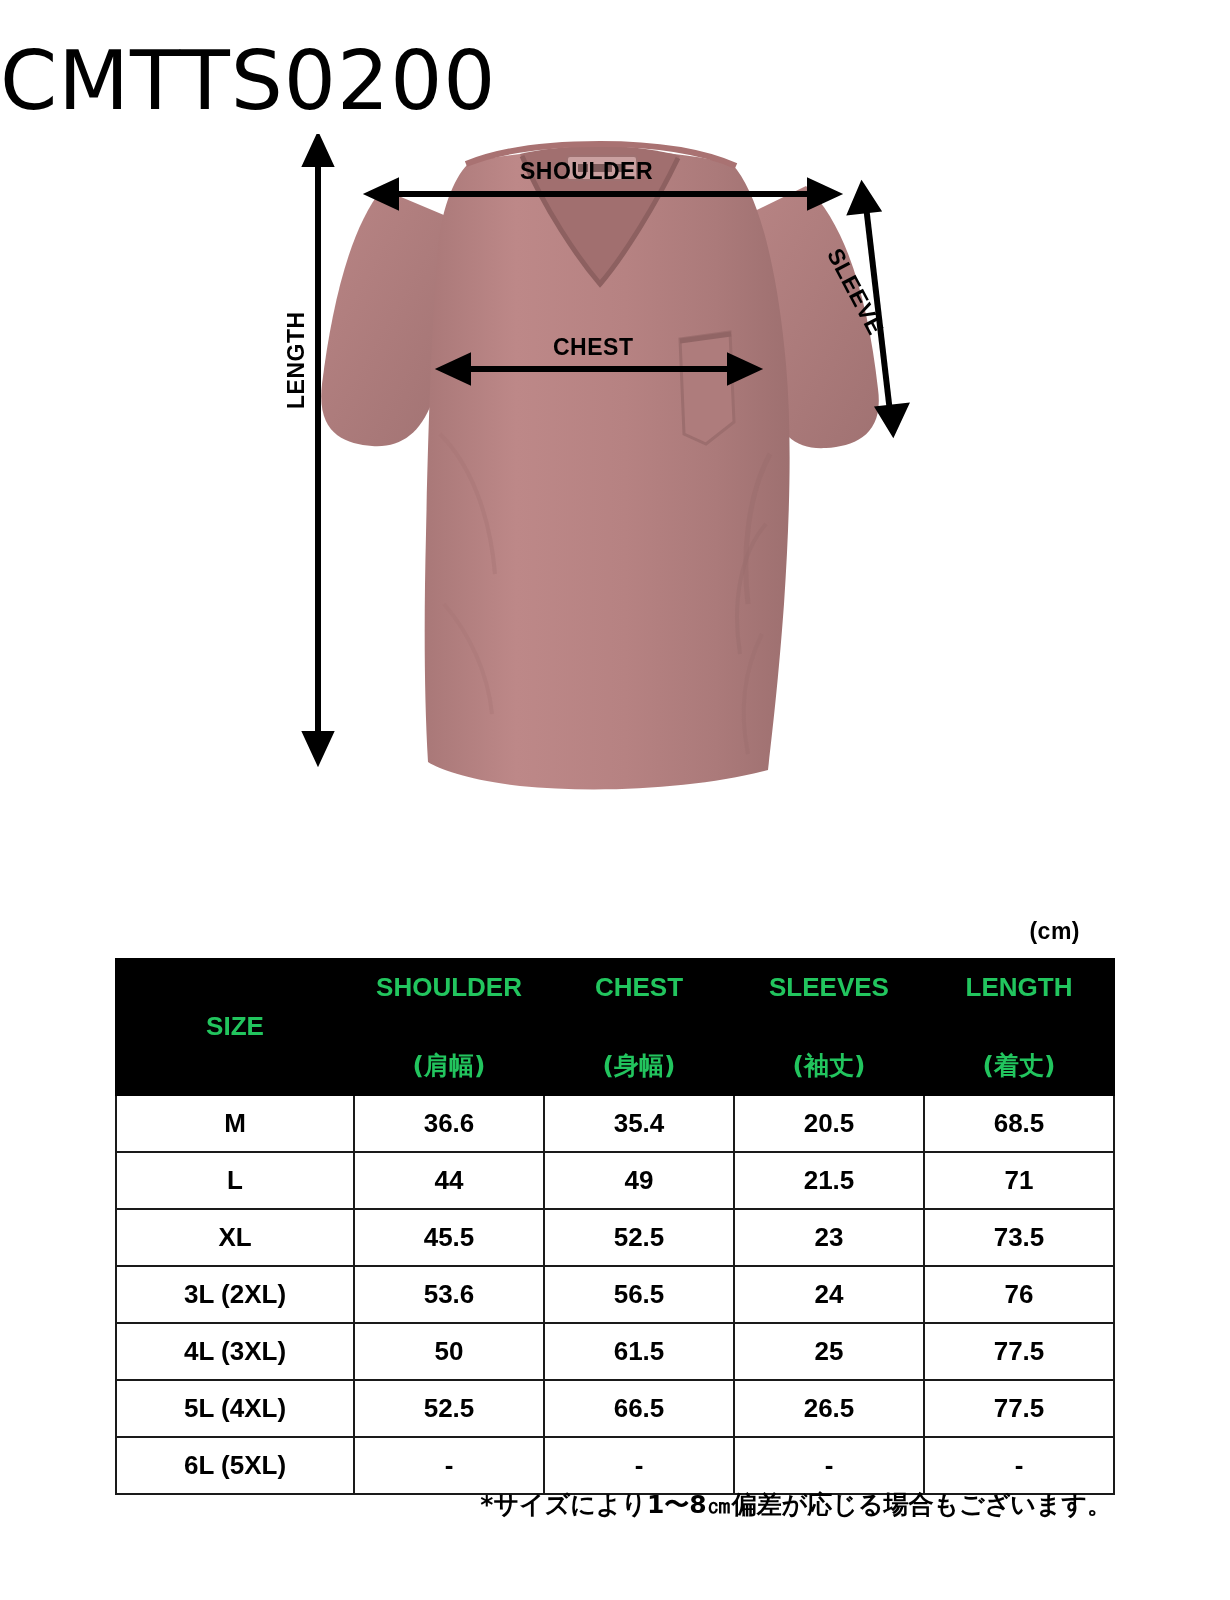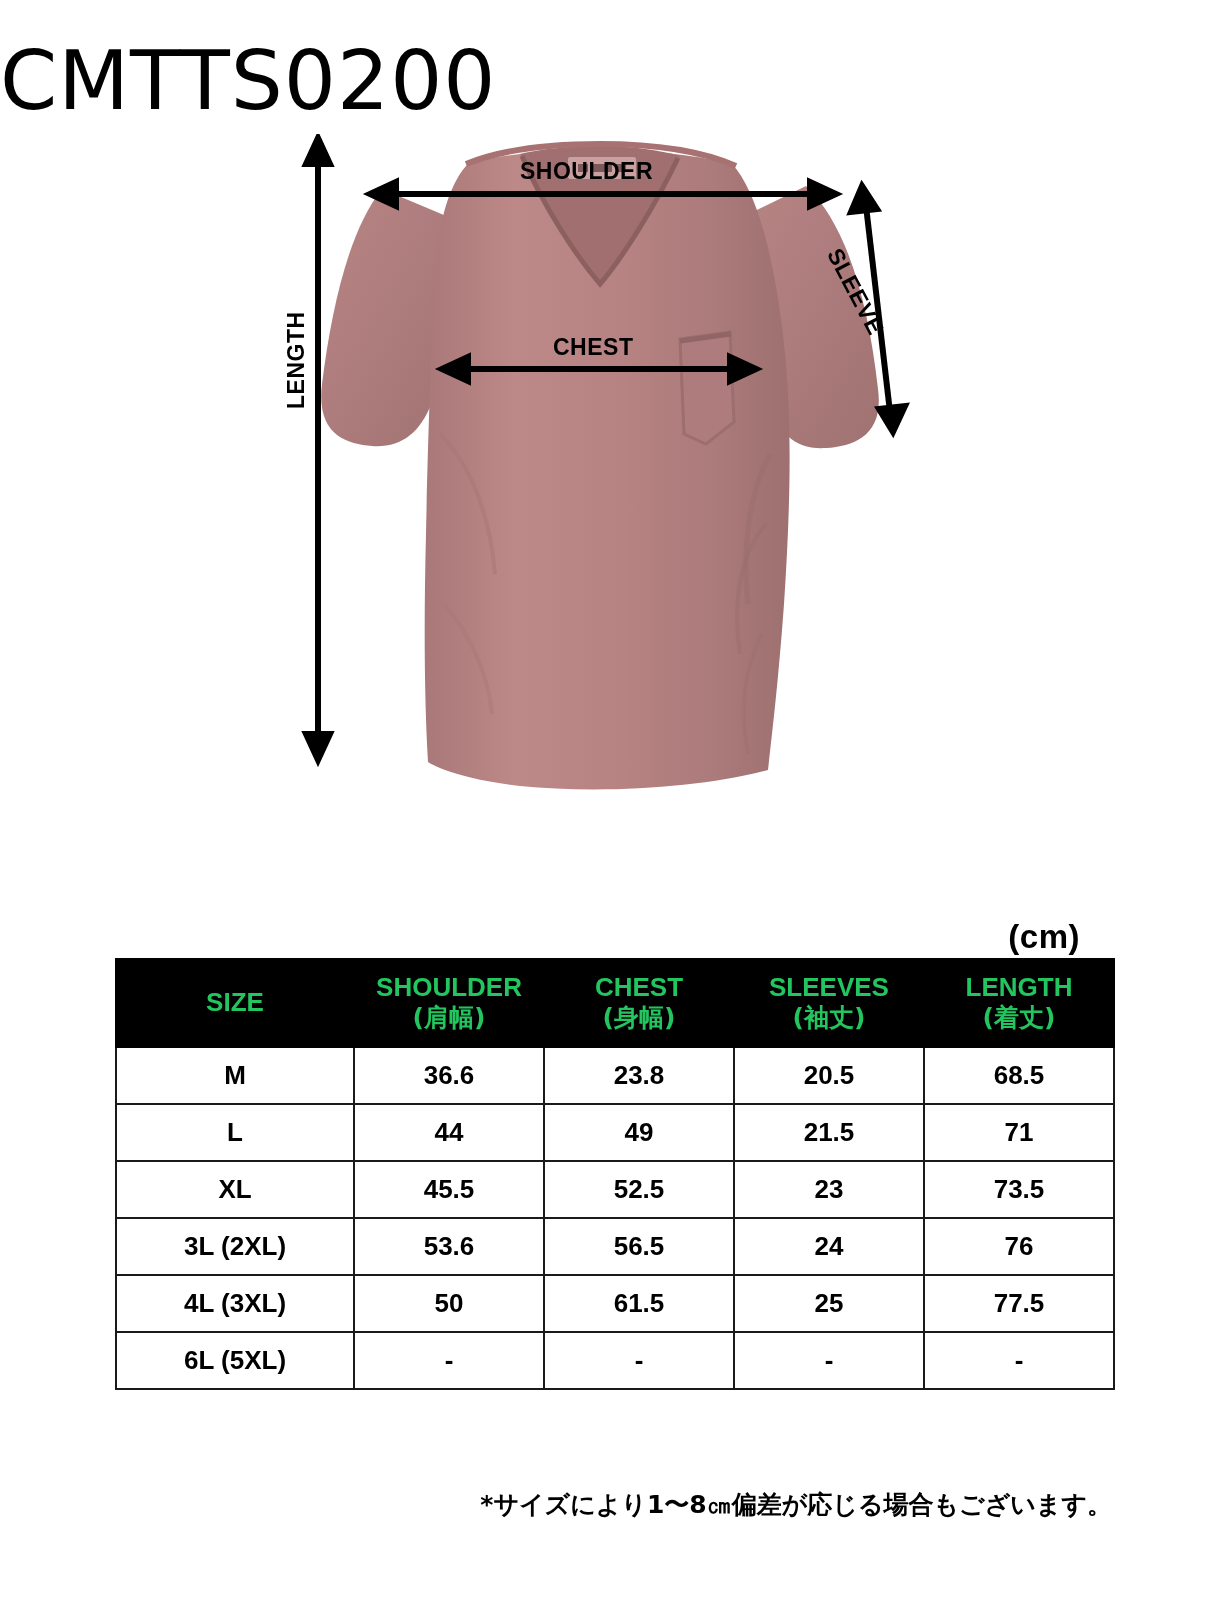--- a/index.html
+++ b/index.html
@@ -54,21 +54,21 @@
     left: 283px; top: 275px;
     transform: rotate(-90deg);
     transform-origin: left top;
   }
 
   
   .unit {
     position: absolute;
     right: 150px;
     top: 918px;
-    font-size: 33px;
+    font-size: 23px;
     font-weight: bold;
     letter-spacing: 0.5px;
   }
 
   table.sizes {
     position: absolute;
     left: 115px;
     top: 958px;
     width: 1000px;
     border-collapse: collapse;
@@ -85,20 +85,21 @@
     border-color: #000;
     font-size: 26px;
     padding: 12px 2px 14px 2px;
     line-height: 1.18;
   }
   table.sizes thead th .jp {
     display: block;
     font-size: 25px;
     font-weight: bold;
     font-family: "DejaVu Sans", sans-serif;
+    margin-top: 48px;
   }
   table.sizes tbody td {
     font-size: 26px;
     padding: 12px 2px;
     height: 54px;
     color: #000;
   }
   col.c-size   { width: 238px; }
   col.c-data   { width: 190px; }
 
@@ -233,21 +234,21 @@
       <th>
         <span>LENGTH</span>
         <span class="jp">(着丈)</span>
       </th>
     </tr>
   </thead>
   <tbody>
     <tr>
       <td>M</td>
       <td>36.6</td>
-      <td>23.8</td>
+      <td>35.4</td>
       <td>20.5</td>
       <td>68.5</td>
     </tr>
     <tr>
       <td>L</td>
       <td>44</td>
       <td>49</td>
       <td>21.5</td>
       <td>71</td>
     </tr>
@@ -266,20 +267,27 @@
       <td>76</td>
     </tr>
     <tr>
       <td>4L (3XL)</td>
       <td>50</td>
       <td>61.5</td>
       <td>25</td>
       <td>77.5</td>
     </tr>
     <tr>
+      <td>5L (4XL)</td>
+      <td>52.5</td>
+      <td>66.5</td>
+      <td>26.5</td>
+      <td>77.5</td>
+    </tr>
+    <tr>
       <td>6L (5XL)</td>
       <td>-</td>
       <td>-</td>
       <td>-</td>
       <td>-</td>
     </tr>
   </tbody>
 </table>
 
 <div class="note">*サイズにより1〜8㎝偏差が応じる場合もございます。</div>

